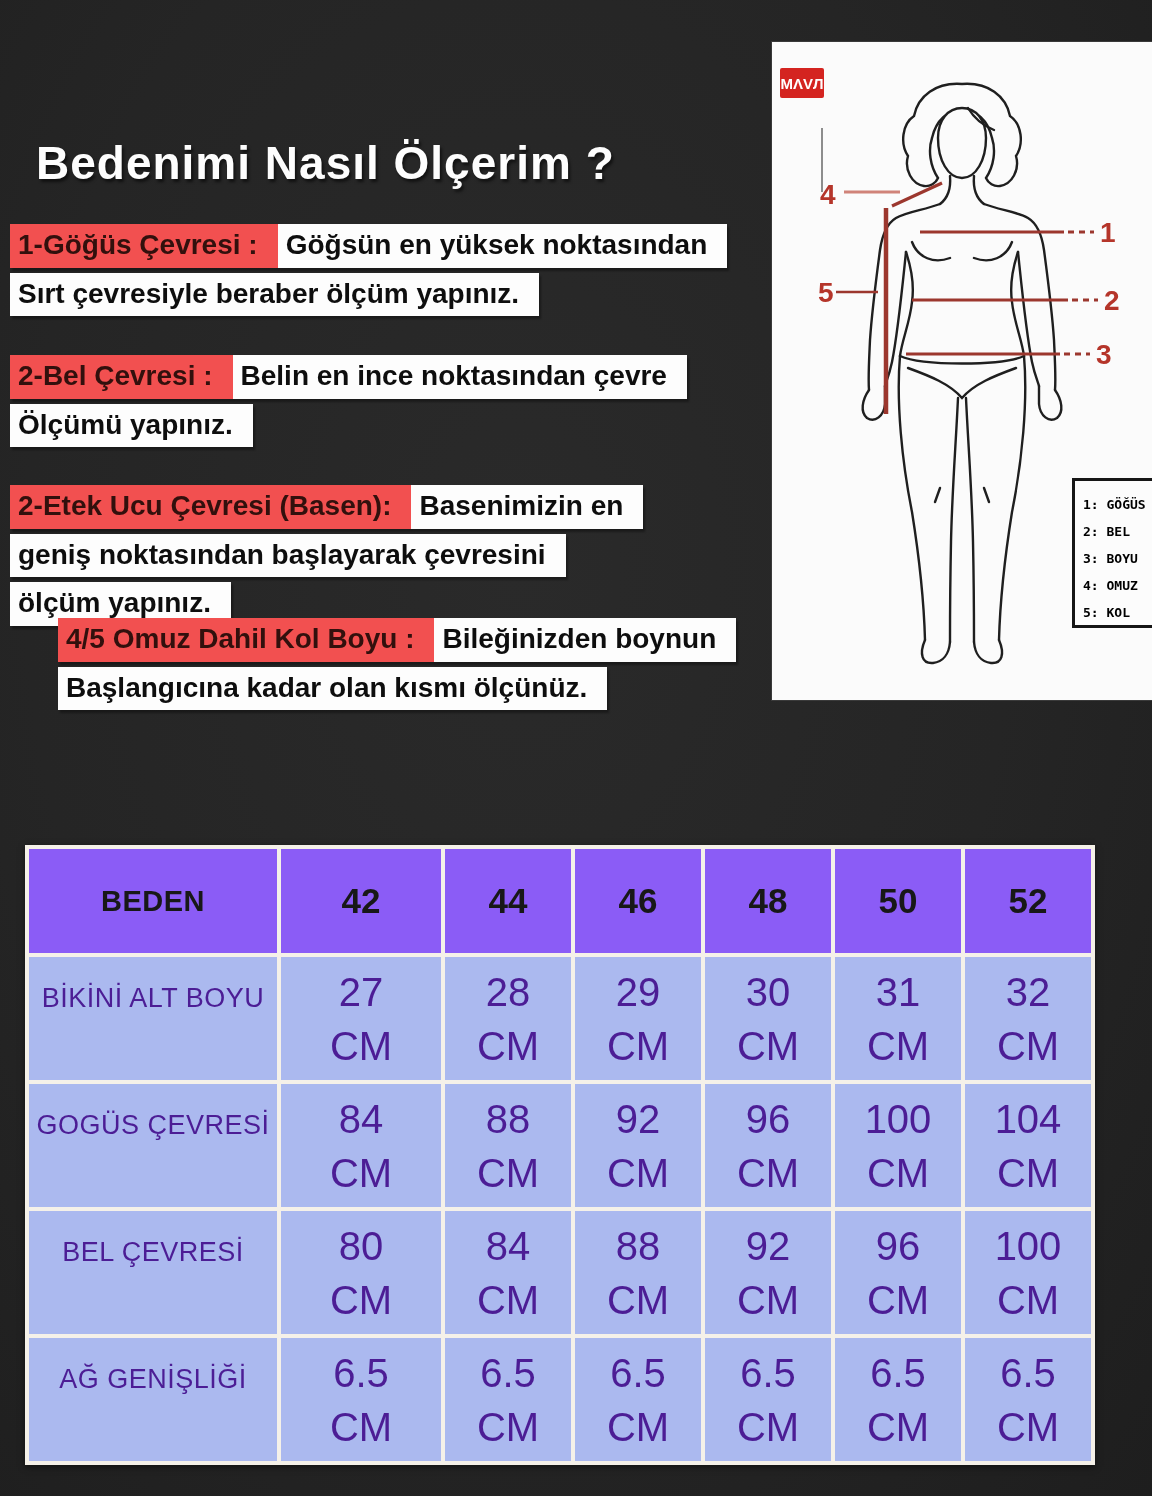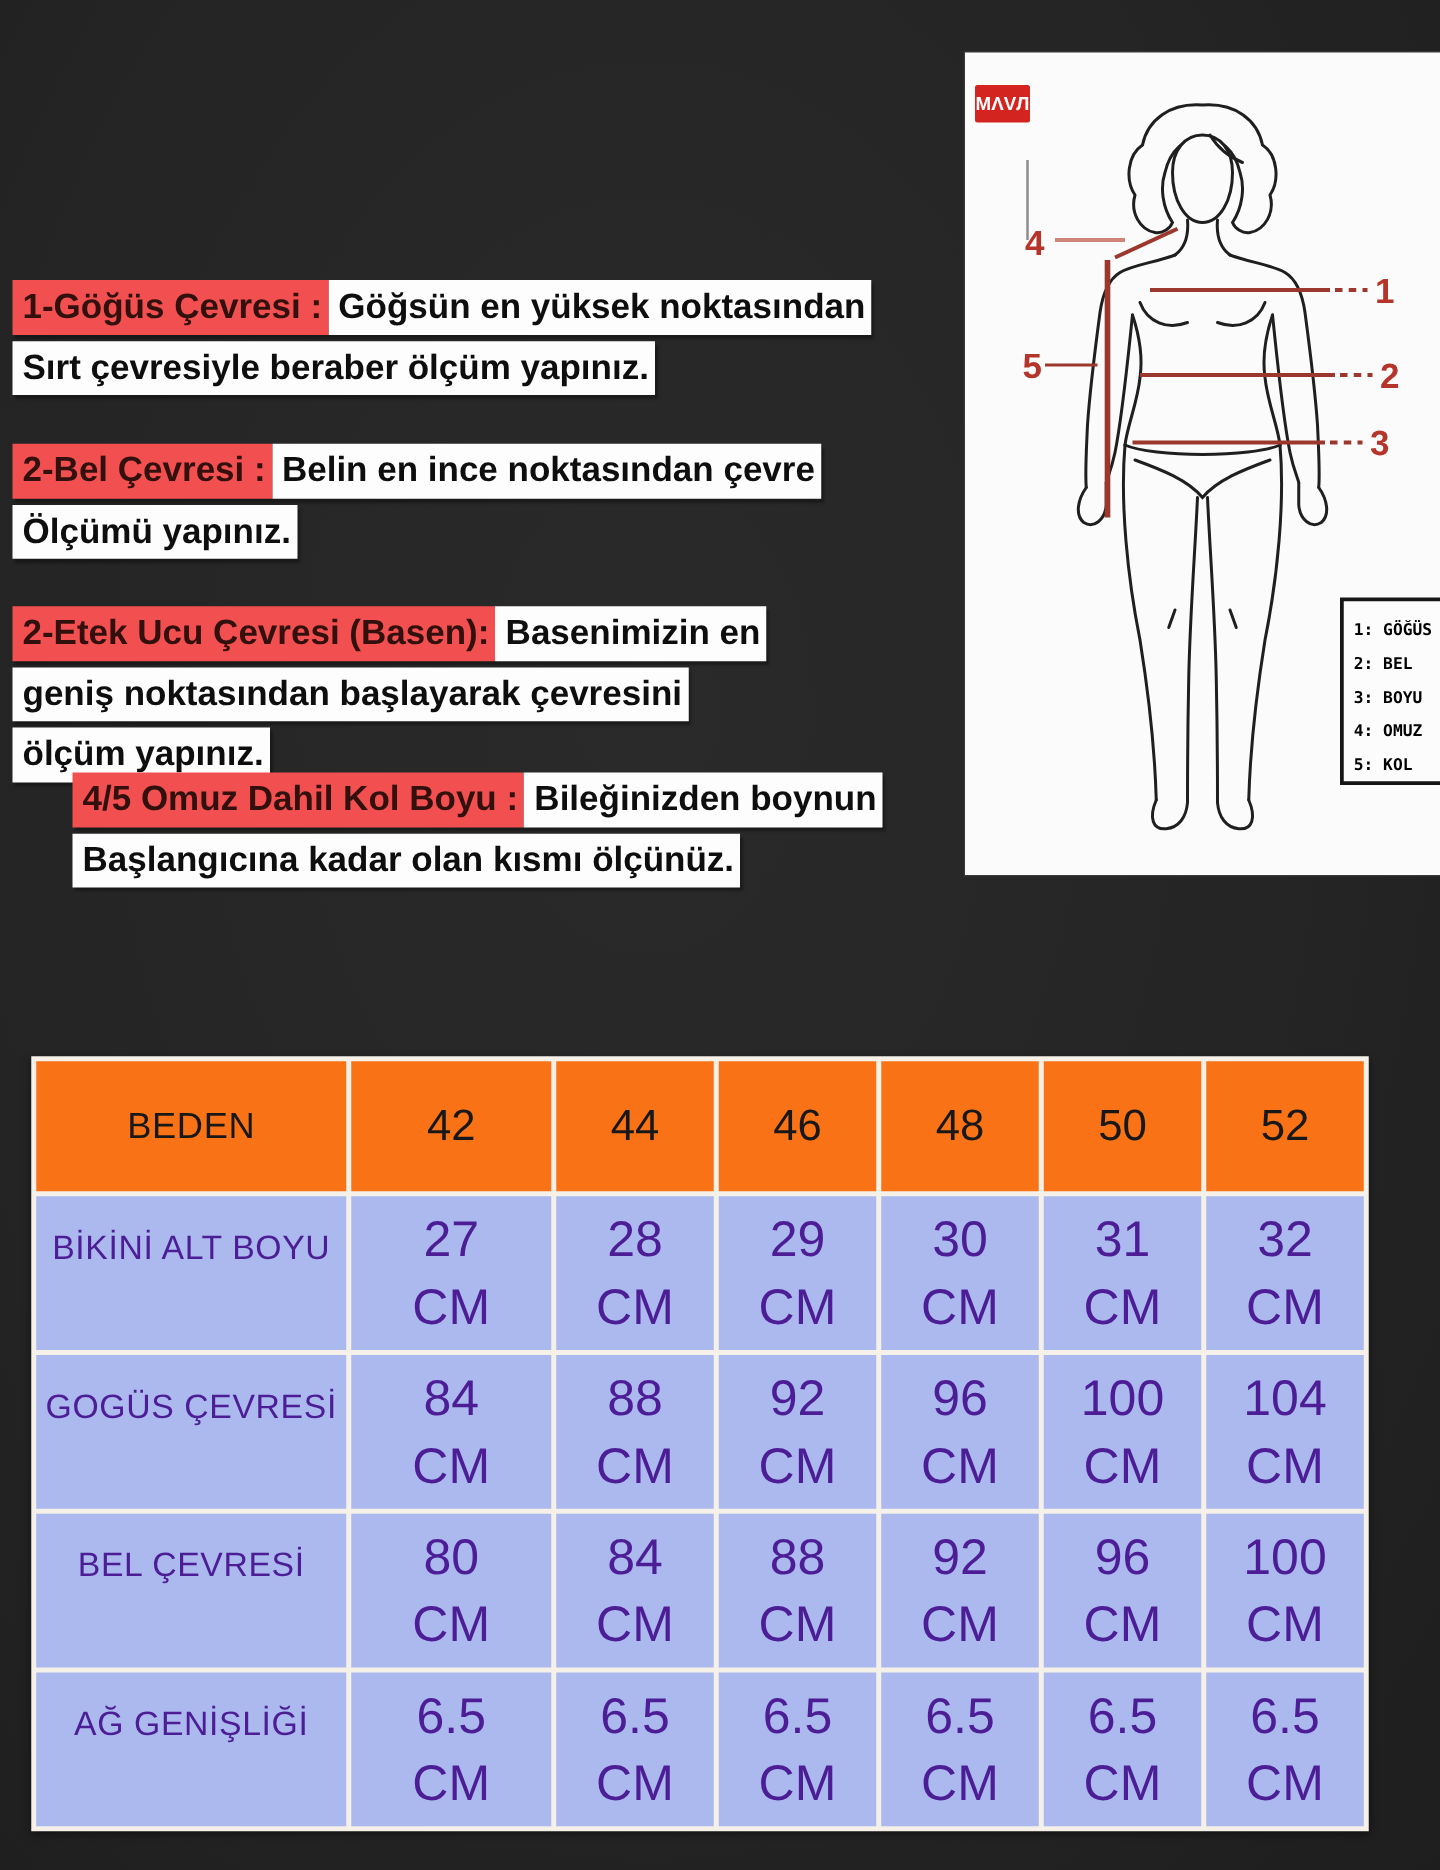--- a/index.html
+++ b/index.html
@@ -11,21 +11,21 @@
   .page-title{
     position:absolute;left:36px;top:136px;margin:0;
     font-size:46px;font-weight:900;letter-spacing:1px;color:#fdfdfd;
     text-shadow:2px 3px 3px rgba(0,0,0,0.55);white-space:nowrap;
   }
   .instr{position:absolute;left:10px;}
   .instr .line{margin:0 0 5px 0;white-space:nowrap;}
   .instr span{
     display:inline-block;vertical-align:top;
     font-size:28px;font-weight:bold;line-height:1.2;
-    padding:4px 5px 6px 8px;
+    padding:4px 20px 6px 8px;
     background:#fdfdfd;color:#0e0e0e;
     box-shadow:2px 3px 2px rgba(0,0,0,0.35);
     text-align:right;
   }
   .instr span.red{background:#f25050;color:#32100d;}
   .s1{top:224px;} .s2{top:355px;} .s3{top:485px;} .s4{top:618px;margin-left:48px;}
 
   .panel{
     position:absolute;left:772px;top:42px;width:380px;height:658px;
     background:#fbfbfb;box-shadow:0 0 0 1px #3a3a3a;
@@ -49,34 +49,35 @@
 
   .size-table{
     position:absolute;left:25px;top:845px;
     display:grid;
     grid-template-columns:248px 160px 126px 126px 126px 126px 126px;
     grid-template-rows:104px 123px 123px 123px 123px;
     gap:4px;padding:4px;background:#f5f1e9;
     box-shadow:0 2px 6px rgba(0,0,0,0.5);
   }
   .cell{display:flex;align-items:center;justify-content:center;}
-  .cell.head{background:#f97316;color:#181818;font-weight:normal;font-size:35px;}
+  .cell.head{background:#8b5cf6;color:#181818;font-weight:bold;font-size:35px;}
   .cell.head.first{font-size:29px;letter-spacing:0.5px;}
   .cell.blue{background:#abb9ef;color:#4c1d95;}
   .cell.rowlabel{
     align-items:flex-start;padding-top:26px;box-sizing:border-box;
     font-size:27px;letter-spacing:0.5px;
   }
   .cell.val{font-size:40px;line-height:1.35;text-align:center;white-space:pre-line;}
 </style>
 </head>
 <body>
 
 <div class="canvas">
 
+  <h1 class="page-title">Bedenimi Nasıl Ölçerim ?</h1>
 
   <section class="instr s1">
     <div class="line">
       <span class="red">1-Göğüs Çevresi :</span><span>Göğsün en yüksek noktasından</span>
     </div>
     <div class="line">
       <span>Sırt çevresiyle beraber ölçüm yapınız.</span>
     </div>
   </section>
 

